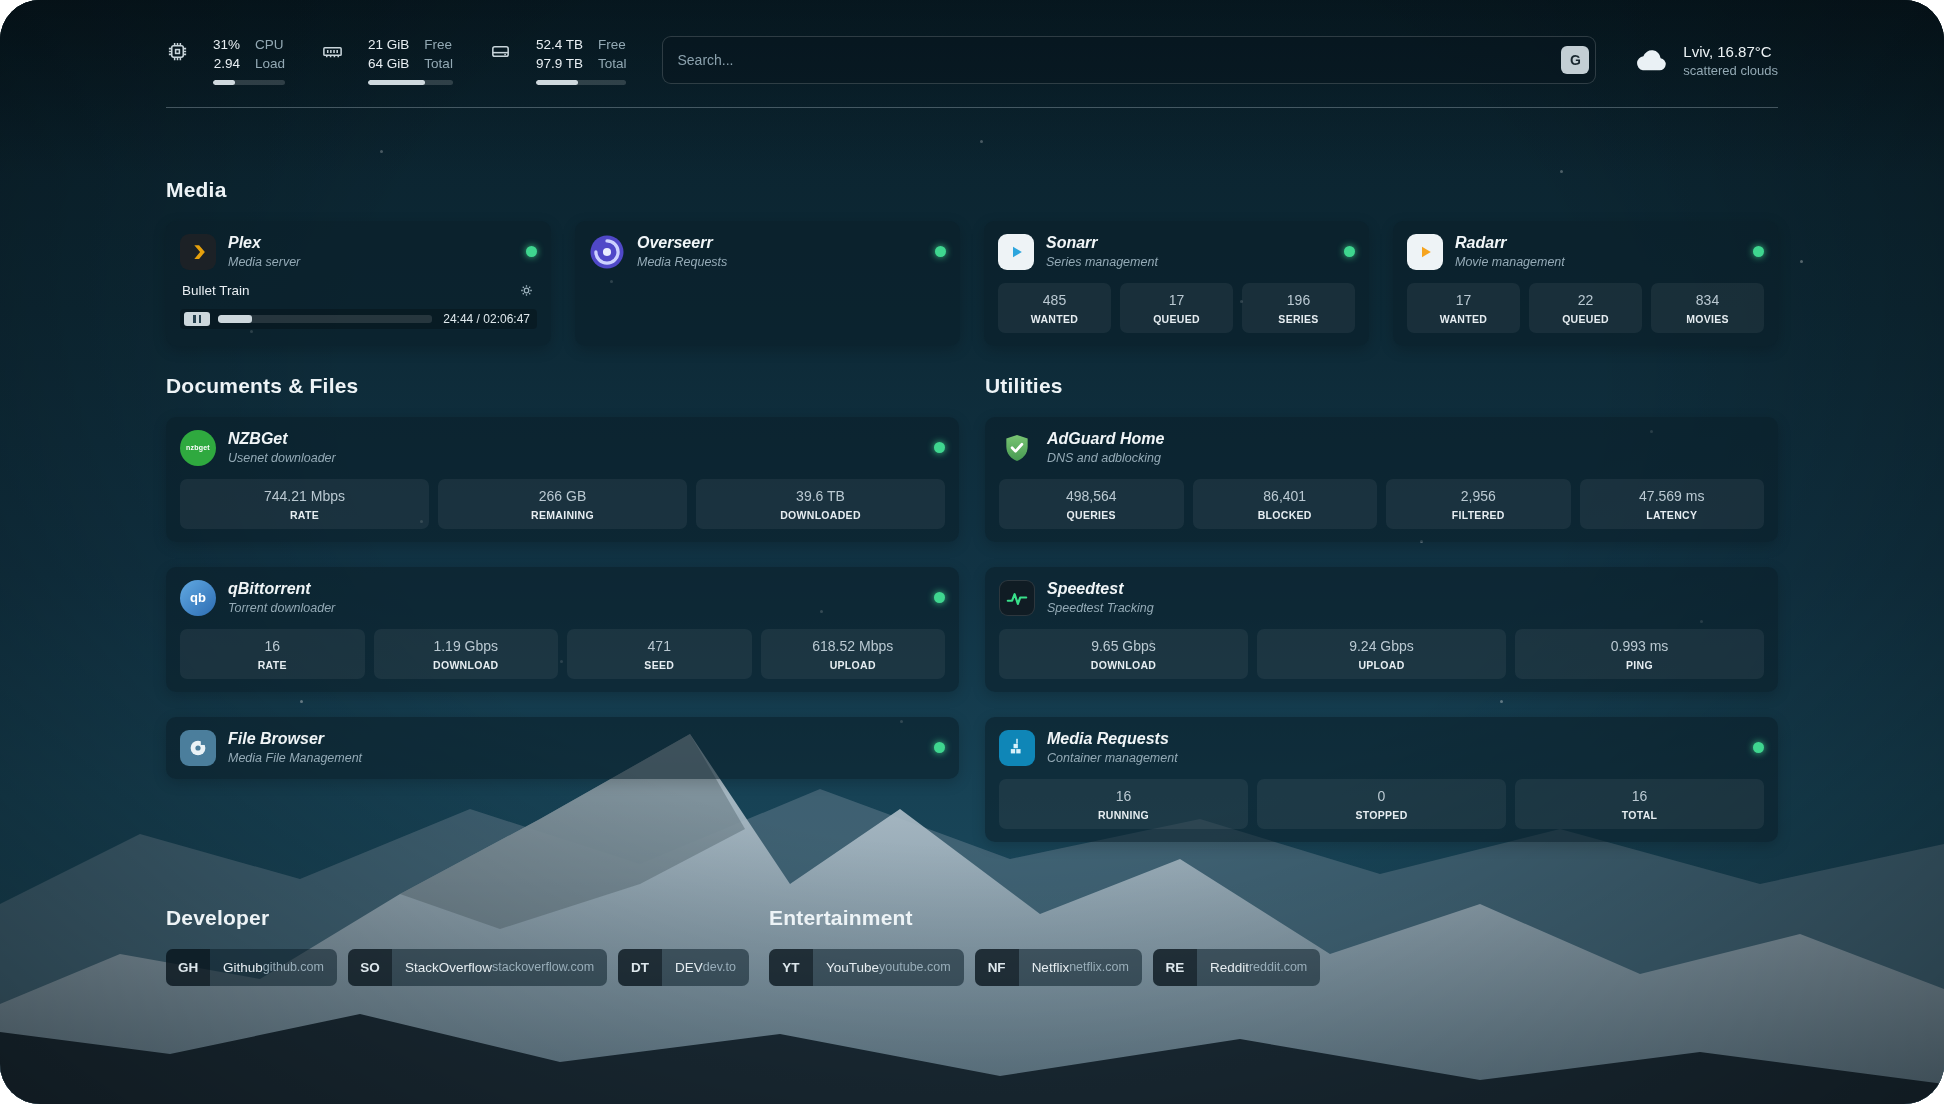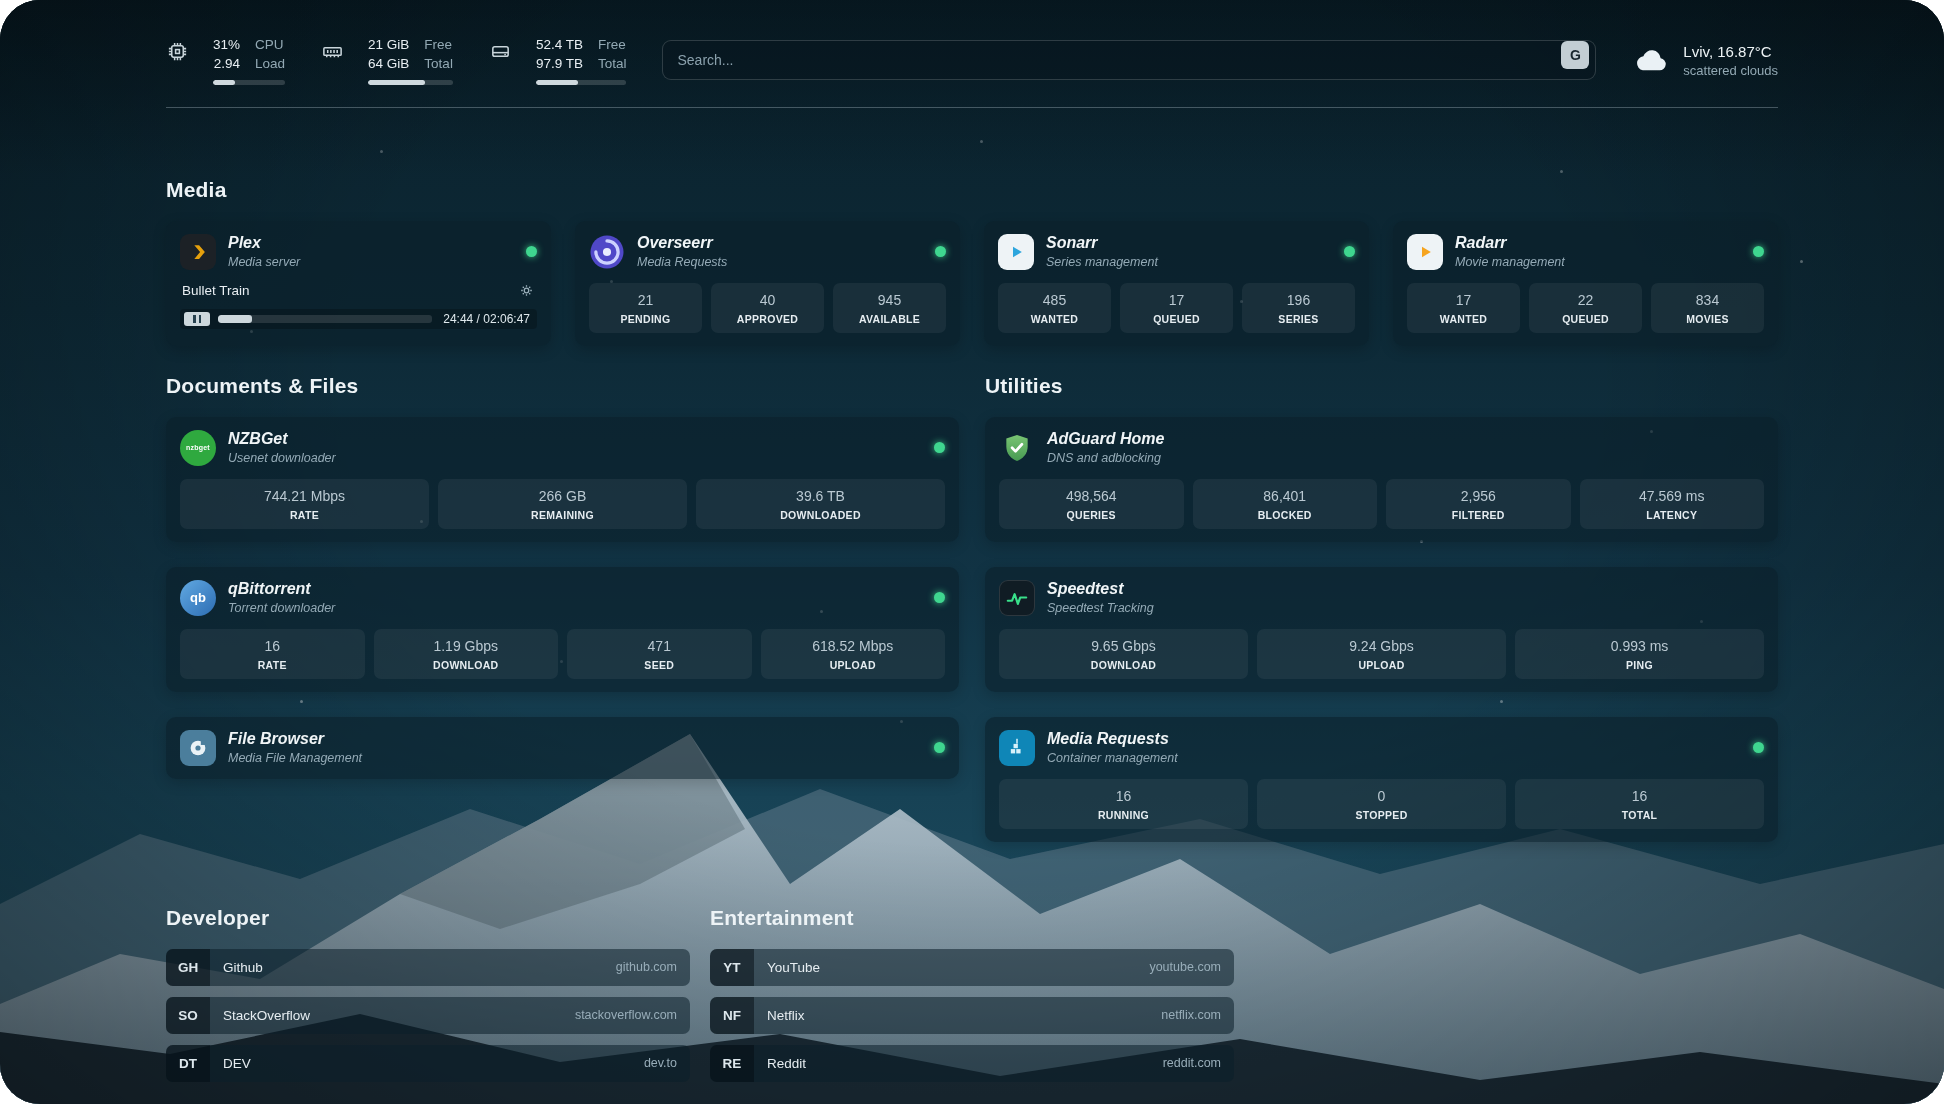--- a/index.html
+++ b/index.html
@@ -45,23 +45,23 @@
   .topbar { display: flex; align-items: center; }
   .resources { display: flex; gap: 36px; }
   .res { display: flex; align-items: flex-start; gap: 24px; }
   .res > svg { margin-top: 4px; flex: none; }
   .res-row { display: flex; gap: 15px; }
   .res-col { display: flex; flex-direction: column; font-size: 13.5px; line-height: 1.4; }
   .res-col.vals { color: #e8eef2; align-items: flex-end; }
   .res-col.labs { color: #93a9b4; }
   .bar { margin-top: 6px; height: 5px; background: rgba(255,255,255,.16); border-radius: 3px; overflow: hidden; }
   .bar-fill { height: 100%; background: #cfd9de; border-radius: 3px; }
-  .search { flex: 1; display: flex; margin: 0 36px;
+  .search { flex: 1; display: flex; align-items: center; margin: 0 36px;
     background: rgba(7,22,31,.55); border: 1px solid rgba(255,255,255,.16);
-    border-radius: 9px; height: 40px; padding: 0 6px 0 14px; }
+    border-radius: 9px; height: 48px; padding: 0 6px 0 14px; }
   .search input { flex: 1; background: transparent; border: none; outline: none;
     color: #e8eef2; font-size: 14px; font-family: "Liberation Sans", sans-serif; }
   .search input::placeholder { color: #8ba1ad; }
   .gbtn { width: 28px; height: 28px; border: none; border-radius: 6px; background: #c3ced4;
     color: #18262e; font-weight: bold; font-size: 14px; cursor: pointer; flex: none;
     font-family: "Liberation Sans", sans-serif; }
   .weather { display: flex; align-items: center; gap: 13px; }
   .w-loc { font-size: 15px; color: #eef4f6; }
   .w-cond { font-size: 13px; color: #93a9b4; margin-top: 3px; }
   .divider { margin-top: 22px; border: none; border-top: 1.5px solid rgba(205,223,232,.30); }
@@ -98,21 +98,21 @@
     display: flex; align-items: center; justify-content: center; gap: 3px; cursor: pointer; flex: none; }
   .pause-button i { width: 2.5px; height: 8px; background: #27414f; display: block; }
   .np-track { flex: 1; height: 8px; background: rgba(255,255,255,.12); border-radius: 3px; overflow: hidden; }
   .np-fill { height: 100%; background: #cdd7dc; border-radius: 3px; }
   .np-time { font-size: 12px; color: #dfe8ec; padding: 0 3px; white-space: nowrap; }
   
   .nzb-text { font-size: 7px; font-weight: bold; color: #fff; letter-spacing: .2px; }
   .qb-text { font-size: 13px; font-weight: bold; color: #fff; }
   
   .bookmarks { display: grid; grid-template-columns: repeat(3, 1fr); gap: 20px; margin-top: 64px; padding-bottom: 40px; }
-  .bm-list { display: flex; flex-direction: column; gap: 11px; margin-top: 8px; }
+  .bm-list { display: flex; flex-direction: row; gap: 11px; margin-top: 8px; }
   .bm { display: flex; align-items: center; height: 37px; background: rgba(11,31,42,.55);
     border-radius: 7px; overflow: hidden; cursor: pointer; text-decoration: none; }
   .bm-abbr { width: 44px; align-self: stretch; display: flex; align-items: center; justify-content: center;
     background: rgba(3,12,17,.5); font-weight: bold; font-size: 13.5px; color: #dde7ec; flex: none; }
   .bm-name { margin-left: 13px; font-size: 13.5px; color: #e6edf1; }
   .bm-href { margin-left: auto; margin-right: 13px; font-size: 12.5px; color: #98adb9; }
 </style>
 </head>
 <body>
 
@@ -271,34 +271,20 @@
                 <circle cx="12" cy="12" r="11" fill="#5048c8"></circle>
                 <path d="M12 4.6a7.4 7.4 0 1 1-7.4 7.4" fill="none" stroke="#cdd2ff" stroke-width="2.2" stroke-linecap="round"></path>
                 <circle cx="12" cy="12" r="2.7" fill="#e9ecff"></circle>
               </svg>
             </span>
             <div class="stext">
               <div class="sname">Overseerr</div>
               <div class="sdesc">Media Requests</div>
             </div>
             <span class="dot"></span>
-          </div>
-          <div class="stats">
-            <div class="stat">
-              <div class="sval">21</div>
-              <div class="slab">PENDING</div>
-            </div>
-            <div class="stat">
-              <div class="sval">40</div>
-              <div class="slab">APPROVED</div>
-            </div>
-            <div class="stat">
-              <div class="sval">945</div>
-              <div class="slab">AVAILABLE</div>
-            </div>
           </div>
         </div>
 
         <div class="card">
           <div class="card-head">
             <span class="sicon" style="background:#eef3f6">
               <svg viewBox="0 0 24 24" width="24" height="24">
                   <polygon points="9,6.8 17.8,12 9,17.2" fill="#2da5dd"></polygon>
                 </svg>
             </span>

